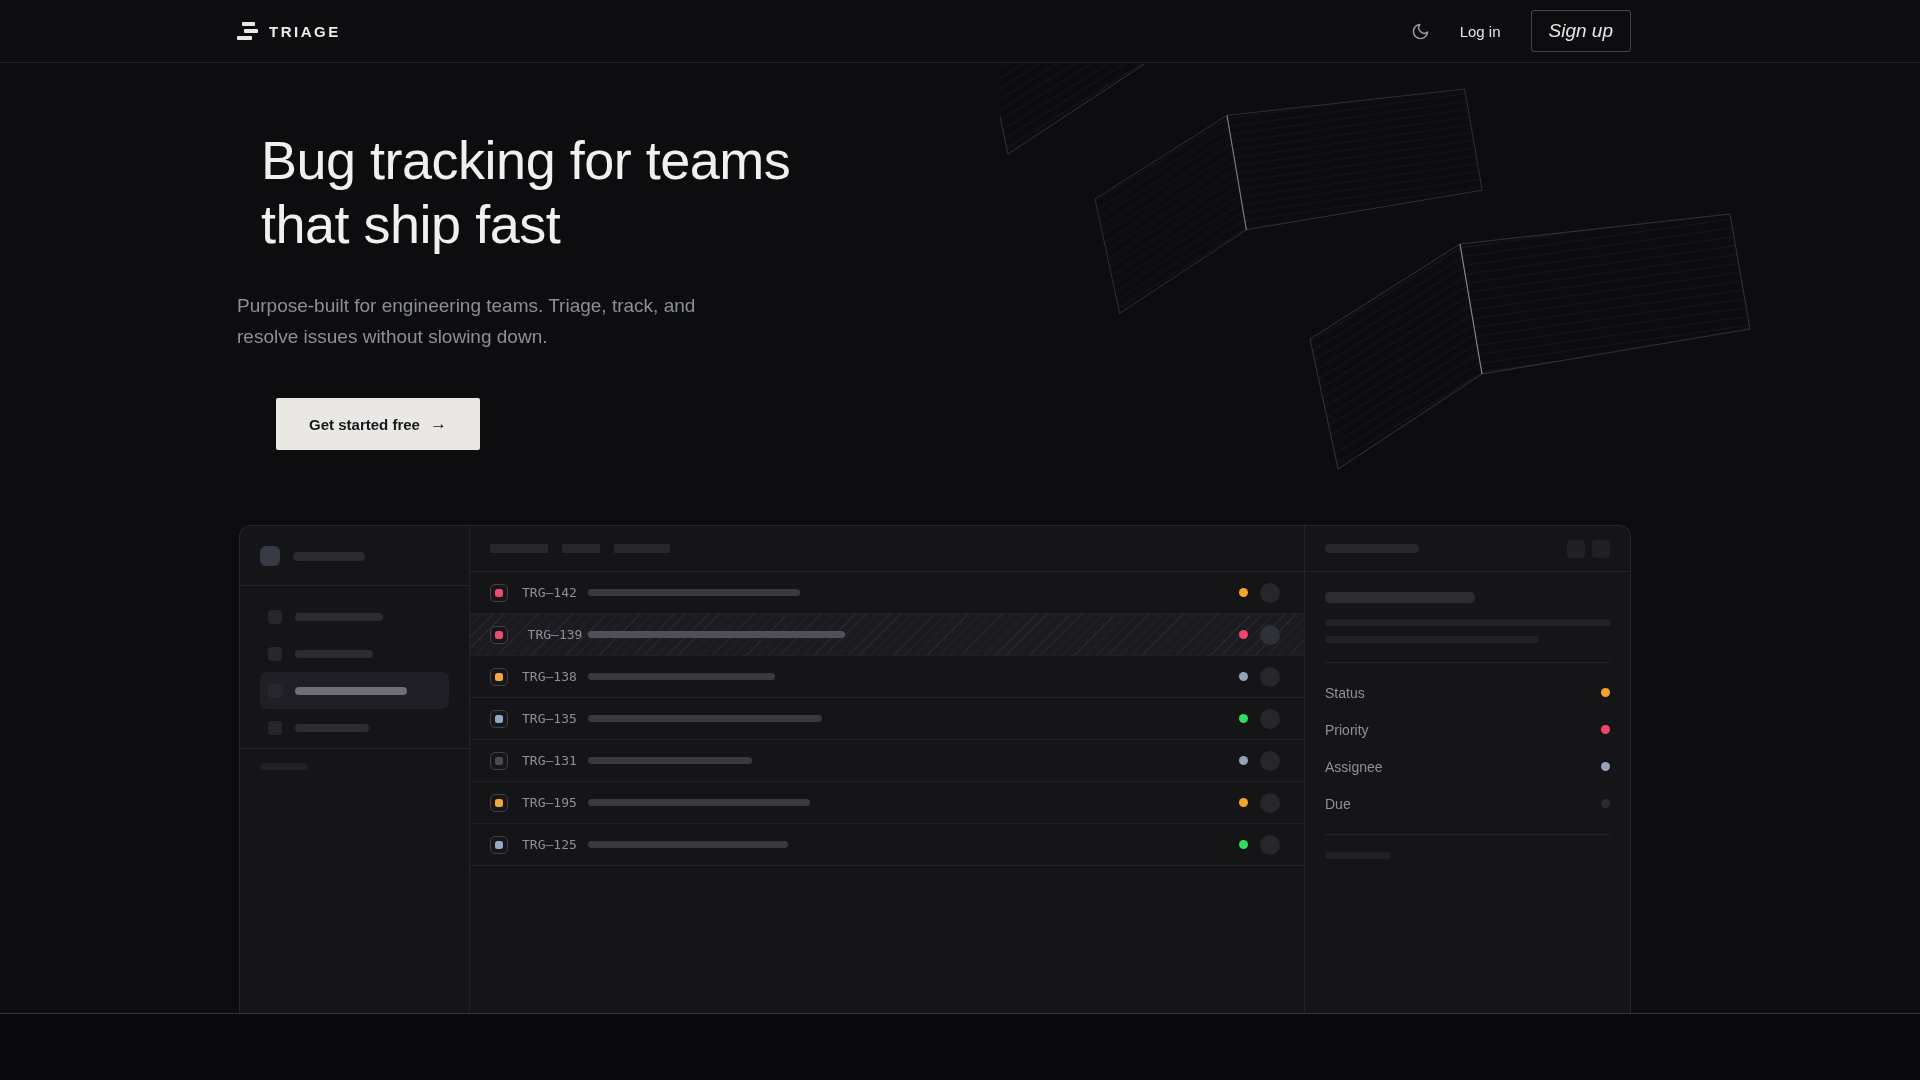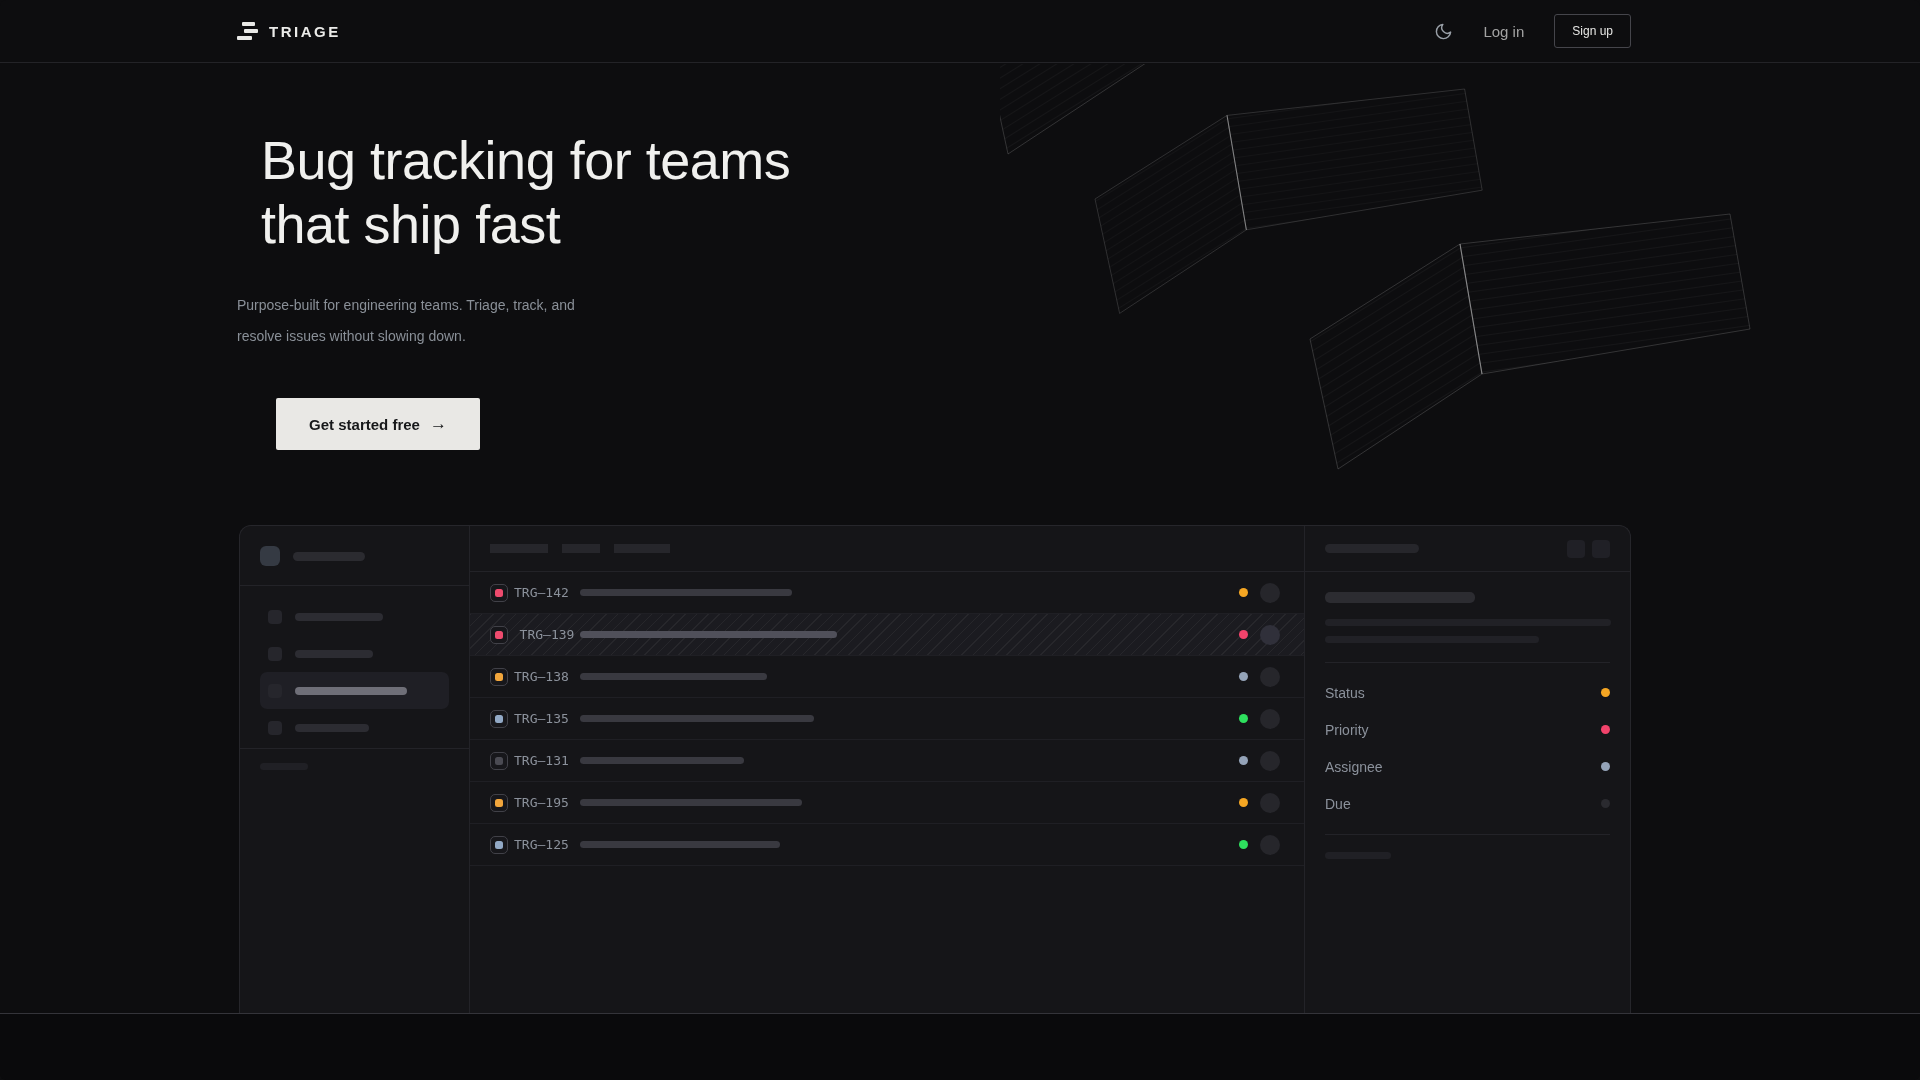--- a/index.html
+++ b/index.html
@@ -22,40 +22,40 @@
   }
   .brand { display:flex; align-items:center; gap:11px; cursor:pointer; }
   .logo-bars { display:flex; flex-direction:column; gap:3px; }
   .logo-bars i { display:block; height:4px; border-radius:1px; background:#e8e8e6; }
   .logo-bars i:nth-child(1){ width:13px; margin-left:5px; }
   .logo-bars i:nth-child(2){ width:14px; margin-left:7px; }
   .logo-bars i:nth-child(3){ width:15px; margin-left:0; }
   .brand-name { font-size:15px; font-weight:bold; letter-spacing:2.5px; color:#ebebe9; }
   .nav-right { margin-left:auto; display:flex; align-items:center; gap:30px; }
   .theme-btn { background:none; border:none; cursor:pointer; display:flex; align-items:center; }
-  .nav-link { font-size:15px; color:#a3a3a3; cursor:pointer; background:none; border:none; font-family:inherit;text-align:center; }
+  .nav-link { font-size:15px; color:#e5e5e5; cursor:pointer; background:none; border:none; font-family:inherit;text-align:center; }
   .signup-btn {
-    font-family:inherit; font-size:12px; color:#e6e6e4;
+    font-family:inherit; font-size:19px; color:#e6e6e4;
     background:transparent; border:1px solid #45454b; border-radius:3px;
-    padding:9px 17px; cursor:pointer;
+    padding:9px 17px; cursor:pointer;font-style:italic;
   }
 
   
   .wireframe { position:absolute; left:1000px; top:64px; z-index:1; }
 
   
   .hero-title {
     position:absolute; left:237px; top:128px; z-index:2;
     font-size:54px; line-height:64px; font-weight:500;
     letter-spacing:-0.5px; color:#f0f0ee;margin-left:24px;
   }
   .hero-title span { display:block; }
   .hero-sub {
     position:absolute; left:237px; top:290px; z-index:2;
-    font-size:14px; line-height:31px; color:#8a9098; max-width:500px;
+    font-size:19px; line-height:31px; color:#8a9098; max-width:500px;
   }
   .hero-sub span { display:block; }
   .cta-btn {
     position:absolute; left:237px; top:398px; z-index:2;
     width:204px; height:52px; display:flex; align-items:center; justify-content:center; gap:10px;
     background:#e9e8e5; color:#17181a; border:none; border-radius:2px;
     font-family:inherit; font-size:15px; font-weight:bold; cursor:pointer;margin-left:39px;
   }
   .cta-arrow { font-size:17px; font-weight:normal; }
 
@@ -89,21 +89,21 @@
   .list-header { height:46px; flex:none; display:flex; align-items:center; gap:14px; padding:0 20px; border-bottom:1px solid #232328; }
   .list-header .pill { height:9px; background:#26262b; }
   .issue-row { height:42px; flex:none; display:flex; align-items:center; padding:0 24px 0 20px; border-bottom:1px solid #1f1f24; }
   .issue-row.selected {
     background:#1b1b20;
     background-image:repeating-linear-gradient(135deg, rgba(255,255,255,0.05) 0px, rgba(255,255,255,0.05) 1px, transparent 1px, transparent 8px);
     text-align:center;
   }
   .row-icon { width:18px; height:18px; flex:none; border:1px solid #414148; border-radius:5px; background:#17171b; display:flex; align-items:center; justify-content:center; }
   .row-icon-inner { width:8px; height:8px; border-radius:2.5px; background:#4a4a52; }
-  .row-id { font-family:"DejaVu Sans Mono", monospace; font-size:13px; color:#8b919b; margin-left:6px; width:66px; flex:none; }
+  .row-id { font-family:"DejaVu Sans Mono", monospace; font-size:13px; color:#8b919b; margin-left:14px; width:66px; flex:none; }
   .row-bar { height:7px; border-radius:4px; background:#393940; }
   .issue-row.selected .row-bar { background:#50505a; }
   .row-right { margin-left:auto; display:flex; align-items:center; gap:12px; }
   .row-status-dot { width:9px; height:9px; border-radius:50%; }
   .row-avatar { width:20px; height:20px; border-radius:50%; background:#26262b; }
   .issue-row.selected .row-avatar { background:#30303a; }
 
   
   .mk-panel { width:326px; flex:none; border-left:1px solid #232328; display:flex; flex-direction:column; }
   .panel-header { height:46px; flex:none; display:flex; align-items:center; padding:0 20px; border-bottom:1px solid #232328; }

